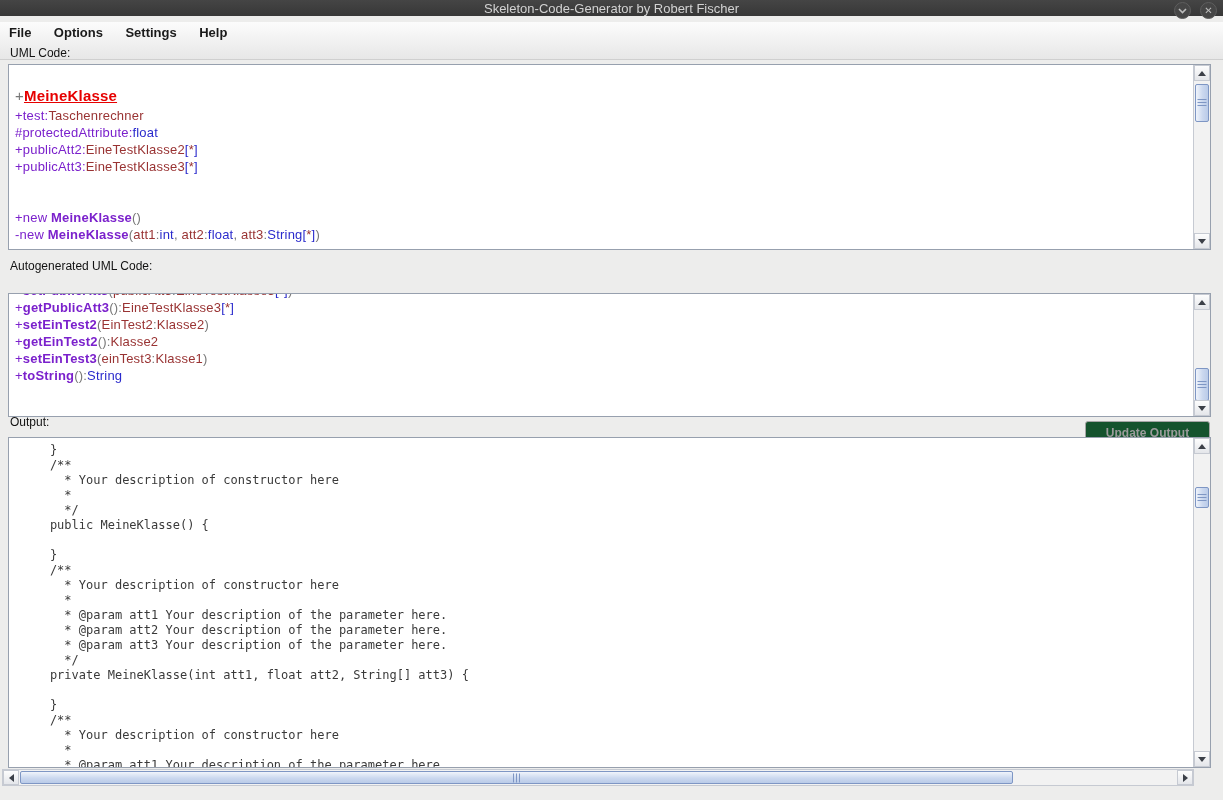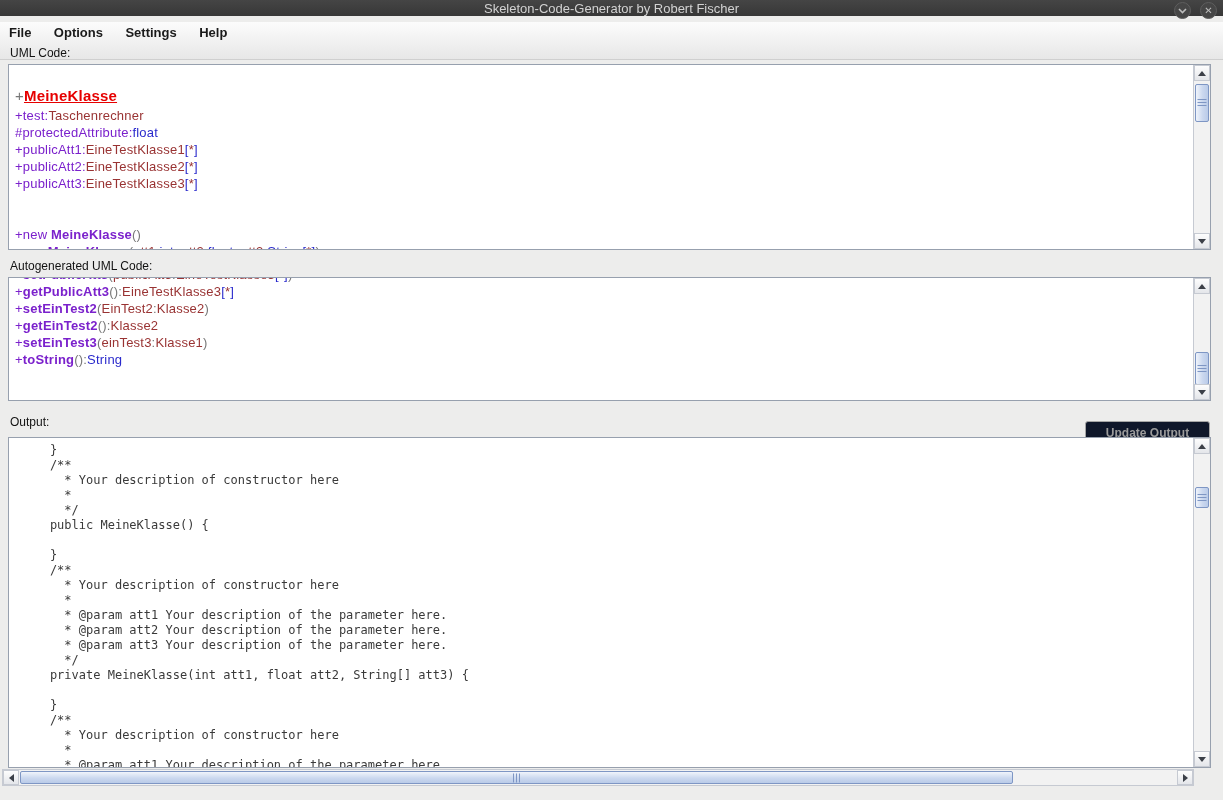--- a/index.html
+++ b/index.html
@@ -23,21 +23,21 @@
   .menu-item { display:inline-block; padding:0 9px; line-height:21px; font-size:13px;
     font-weight:bold; color:#1A1A1A; }
 
   
   .sec-label { position:absolute; left:10px; font-size:12px; font-weight:normal; color:#121212; }
 
   
   .tarea { position:absolute; left:8px; width:1203px; background:#FFFFFF;
     border:1px solid #97A0AE; }
   #area1 { top:64px;  height:186px; }
-  #area2 { top:277px; height:124px; }
+  #area2 { top:293px; height:124px; }
   #area3 { top:437px; height:331px; }
   .tarea .code { position:absolute; top:0; left:0; right:18px; bottom:0; overflow:hidden; }
 
   .uml { font-size:13px; letter-spacing:0.2px; padding:20px 0 0 6px; }
   .uml .line { height:17px; line-height:17px; white-space:pre; }
   .uml .class-title { height:22px; line-height:22px; font-size:15px; }
   #area2 .uml { padding-top:0; }
   #area2 .uml .inner { margin-top:-12px; }
 
   .pur    { color:var(--accent-purple); }
@@ -76,21 +76,21 @@
   .hs-btn.left { left:0; } .hs-btn.right { right:0; }
   .hs-thumb { position:absolute; left:17px; top:1px; height:13px; width:993px;
     border:1px solid var(--thumb-border); border-radius:2px;
     background:linear-gradient(to bottom,#F0F4FB 0%,#CBD8EF 55%,var(--thumb-blue) 100%); }
   .grip-h { position:absolute; top:50%; left:50%; transform:translate(-50%,-50%);
     width:8px; height:9px;
     background:repeating-linear-gradient(to right, var(--thumb-border) 0 1px, transparent 1px 3px); }
 
   
   .update-btn { position:absolute; left:1085px; top:421px; width:125px; height:23px;
-    border:1px solid #A6A6A6; border-radius:3px; background:#0f172a;
+    border:1px solid #A6A6A6; border-radius:3px; background:#14532d;
     color:#9B9B9B; font-weight:bold; font-size:12px; font-family:"Liberation Sans",sans-serif; }
 </style>
 </head>
 <body>
 
 <div class="app">
 
   <div class="titlebar">
     <div class="title">Skeleton-Code-Generator by Robert Fischer</div>
     <div class="winbtns">
@@ -113,21 +113,20 @@
     <span class="menu-item">Settings</span>
     <span class="menu-item">Help</span>
   </div>
 
   <div class="sec-label" style="top:46px">UML Code:</div>
   <div class="tarea" id="area1">
     <div class="code uml">
         <div class="line class-title"><span class="gry">+</span><span class="clsred">MeineKlasse</span></div>
         <div class="line"><span class="pur">+</span><span class="pur">test</span><span class="pur">:</span><span class="dred">Taschenrechner</span></div>
         <div class="line"><span class="pur">#</span><span class="pur">protectedAttribute</span><span class="pur">:</span><span class="blu">float</span></div>
-        <div class="line"><span class="pur">+</span><span class="pur">publicAtt1</span><span class="pur">:</span><span class="dred">EineTestKlasse1</span><span class="blu">[</span><span class="dred">*</span><span class="blu">]</span></div>
         <div class="line"><span class="pur">+</span><span class="pur">publicAtt2</span><span class="pur">:</span><span class="dred">EineTestKlasse2</span><span class="blu">[</span><span class="dred">*</span><span class="blu">]</span></div>
         <div class="line"><span class="pur">+</span><span class="pur">publicAtt3</span><span class="pur">:</span><span class="dred">EineTestKlasse3</span><span class="blu">[</span><span class="dred">*</span><span class="blu">]</span></div>
         <div class="line">&nbsp;</div>
         <div class="line">&nbsp;</div>
         <div class="line"><span class="pur">+</span><span class="pur">new </span><span class="purb">MeineKlasse</span><span class="gry">()</span></div>
         <div class="line"><span class="pur">-</span><span class="pur">new </span><span class="purb">MeineKlasse</span><span class="gry">(</span><span class="dred">att1</span><span class="gry">:</span><span class="blu">int</span><span class="gry">, </span><span class="dred">att2</span><span class="gry">:</span><span class="blu">float</span><span class="gry">, </span><span class="dred">att3</span><span class="gry">:</span><span class="blu">String</span><span class="blu">[</span><span class="dred">*</span><span class="blu">]</span><span class="gry">)</span></div>
       </div>
     <div class="vscroll">
       <div class="sb-btn top">
           <i class="tri tri-up"></i>

